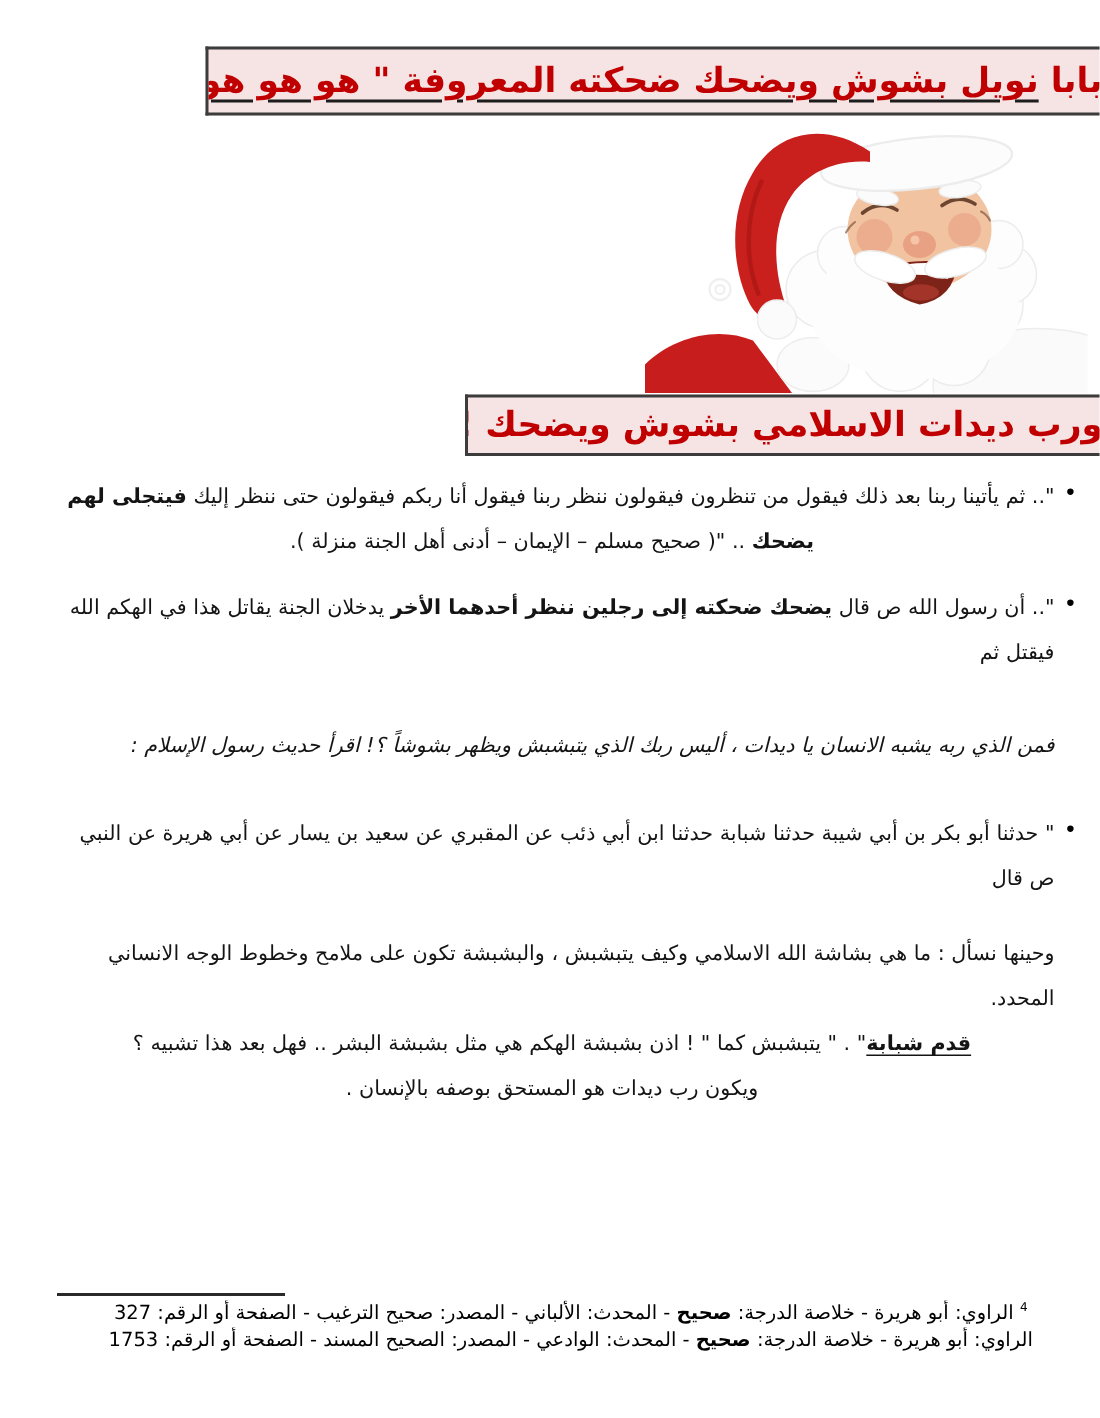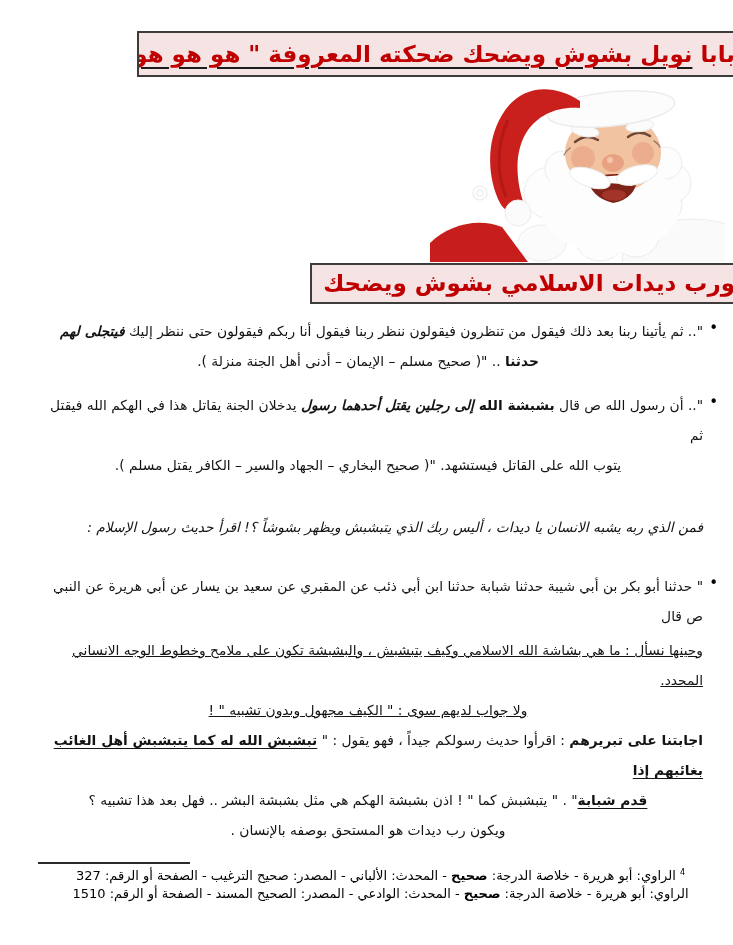--- a/index.html
+++ b/index.html
@@ -17,28 +17,28 @@
   .banner .u{text-decoration:underline;text-decoration-color:#1d1d1d;text-decoration-thickness:2px;text-underline-offset:5px;}
   
   #santa{position:absolute;left:430px;top:75px;width:295px;height:187px;}
   
   #body-column{position:absolute;left:33px;top:310px;width:670px;direction:rtl;font-size:13.8px;}
   .block{position:relative;}
   .block:nth-child(1){margin-top:6px;}
   .block:nth-child(2){margin-top:14px;}
   .block:nth-child(3){margin-top:32px;font-style:italic;}
   .block:nth-child(4){margin-top:29px;}
-  .block:nth-child(5){margin-top:4px;text-decoration:underline;}
+  .block:nth-child(5){margin-top:20px;}
   .block:nth-child(6){margin-top:0px;}
   .line{line-height:30px;}
   .al-r{text-align:right;}
   .al-c{text-align:center;}
   .dot{position:absolute;right:-15px;top:3px;font-size:15px;color:#000;}
   .b{font-weight:bold;}
-  .i{font-style:italic;}
+  .i{}
   .u{text-decoration:underline;text-decoration-color:#141414;text-underline-offset:3px;}
   sup{font-size:.62em;line-height:0;}
   
   #fn-separator{position:absolute;left:38px;top:862px;width:152px;border-top:2px solid #2a2a2a;}
   #footnotes{position:absolute;left:36px;right:8px;top:867px;direction:rtl;text-align:center;font-size:13px;color:#000;}
   .fn-line{line-height:18px;white-space:nowrap;overflow:hidden;}
 </style>
 </head>
 <body>
 
@@ -113,42 +113,39 @@
 </div>
 
 <div id="banner-second" class="banner">
   <span><span>ورب ديدات الاسلامي بشوش ويضحك !</span></span>
 </div>
 
 <div id="body-column">
     <div class="block">
       <span class="dot">•</span>
       <div class="line al-r"><span>".. ثم يأتينا ربنا بعد ذلك فيقول من تنظرون فيقولون ننظر ربنا فيقول أنا ربكم فيقولون حتى ننظر إليك </span><span class="b i">فيتجلى لهم</span></div>
-      <div class="line al-c"><span class="b">حدثنا</span><span> .. "( صحيح مسلم – الإيمان – أدنى أهل الجنة منزلة ).</span></div>
+      <div class="line al-c"><span class="b">يضحك</span><span> .. "( صحيح مسلم – الإيمان – أدنى أهل الجنة منزلة ).</span></div>
     </div>
     <div class="block">
       <span class="dot">•</span>
-      <div class="line al-r"><span>".. أن رسول الله  ص  قال </span><span class="b">بشبشة الله </span><span class="b i">إلى رجلين يقتل أحدهما رسول</span><span> يدخلان الجنة يقاتل هذا في الهكم الله فيقتل ثم</span></div>
-      <div class="line al-c"><span>يتوب الله على القاتل فيستشهد. "( صحيح البخاري – الجهاد والسير – الكافر يقتل مسلم ).</span></div>
+      <div class="line al-r"><span>".. أن رسول الله  ص  قال </span><span class="b">يضحك ضحكته </span><span class="b i">إلى رجلين ننظر أحدهما الأخر</span><span> يدخلان الجنة يقاتل هذا في الهكم الله فيقتل ثم</span></div>
     </div>
     <div class="block">
       <div class="line al-r"><span>فمن الذي ربه يشبه الانسان يا ديدات ، أليس ربك الذي يتبشبش ويظهر بشوشاً ؟! اقرأ حديث رسول الإسلام :</span></div>
     </div>
     <div class="block">
       <span class="dot">•</span>
       <div class="line al-r"><span>" حدثنا أبو بكر بن أبي شيبة حدثنا شبابة حدثنا ابن أبي ذئب عن المقبري عن سعيد بن يسار عن أبي هريرة عن النبي ص قال</span></div>
     </div>
     <div class="block">
       <div class="line al-r"><span>وحينها نسأل : ما هي بشاشة الله الاسلامي وكيف يتبشبش ، والبشبشة تكون على ملامح وخطوط الوجه الانساني المحدد.</span></div>
-      <div class="line al-c"><span>ولا جواب لديهم سوى : " الكيف مجهول وبدون تشبيه " !</span></div>
     </div>
     <div class="block">
-      <div class="line al-r"><span class="b">اجابتنا على تبريرهم</span><span> : اقرأوا حديث رسولكم جيداً ، فهو يقول : " </span><span class="b u">تبشبش الله له كما  يتبشبش أهل الغائب بغائبهم إذا</span></div>
       <div class="line al-c"><span class="b u">قدم شبابة</span><span>" . " يتبشبش كما " ! اذن بشبشة الهكم هي مثل بشبشة البشر .. فهل بعد هذا تشبيه ؟</span></div>
       <div class="line al-c"><span>ويكون رب ديدات هو المستحق بوصفه بالإنسان .</span></div>
     </div>
   </div>
 
 <div id="fn-separator"></div>
 <div id="footnotes">
     <div class="fn-line"><sup>4</sup><span> الراوي: أبو هريرة - خلاصة الدرجة: </span><span class="b">صحيح</span><span> - المحدث: الألباني - المصدر: صحيح الترغيب - الصفحة أو الرقم: 327</span></div>
-    <div class="fn-line"><span>الراوي: أبو هريرة - خلاصة الدرجة: </span><span class="b">صحيح</span><span> - المحدث: الوادعي - المصدر: الصحيح المسند - الصفحة أو الرقم: 1510</span></div>
+    <div class="fn-line"><span>الراوي: أبو هريرة - خلاصة الدرجة: </span><span class="b">صحيح</span><span> - المحدث: الوادعي - المصدر: الصحيح المسند - الصفحة أو الرقم: 1753</span></div>
   </div>
 
 </body></html>

